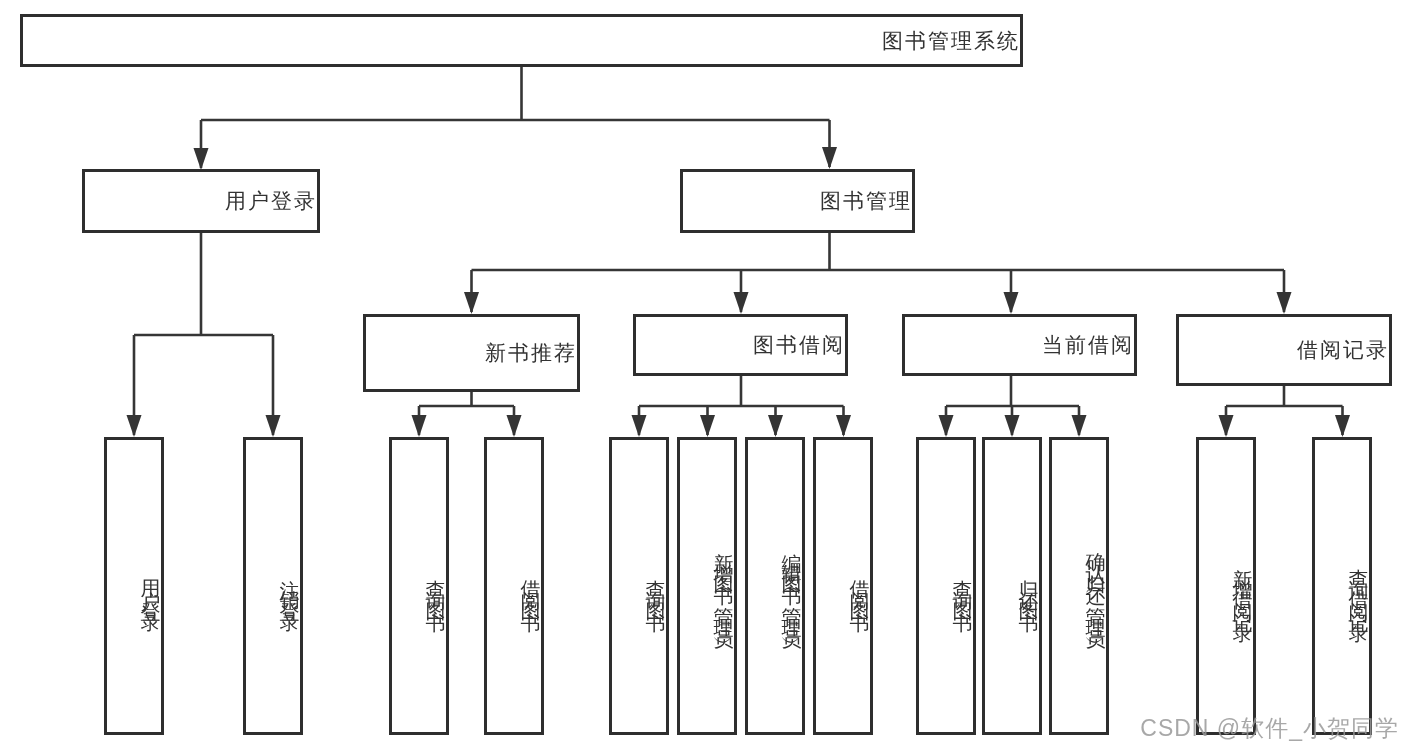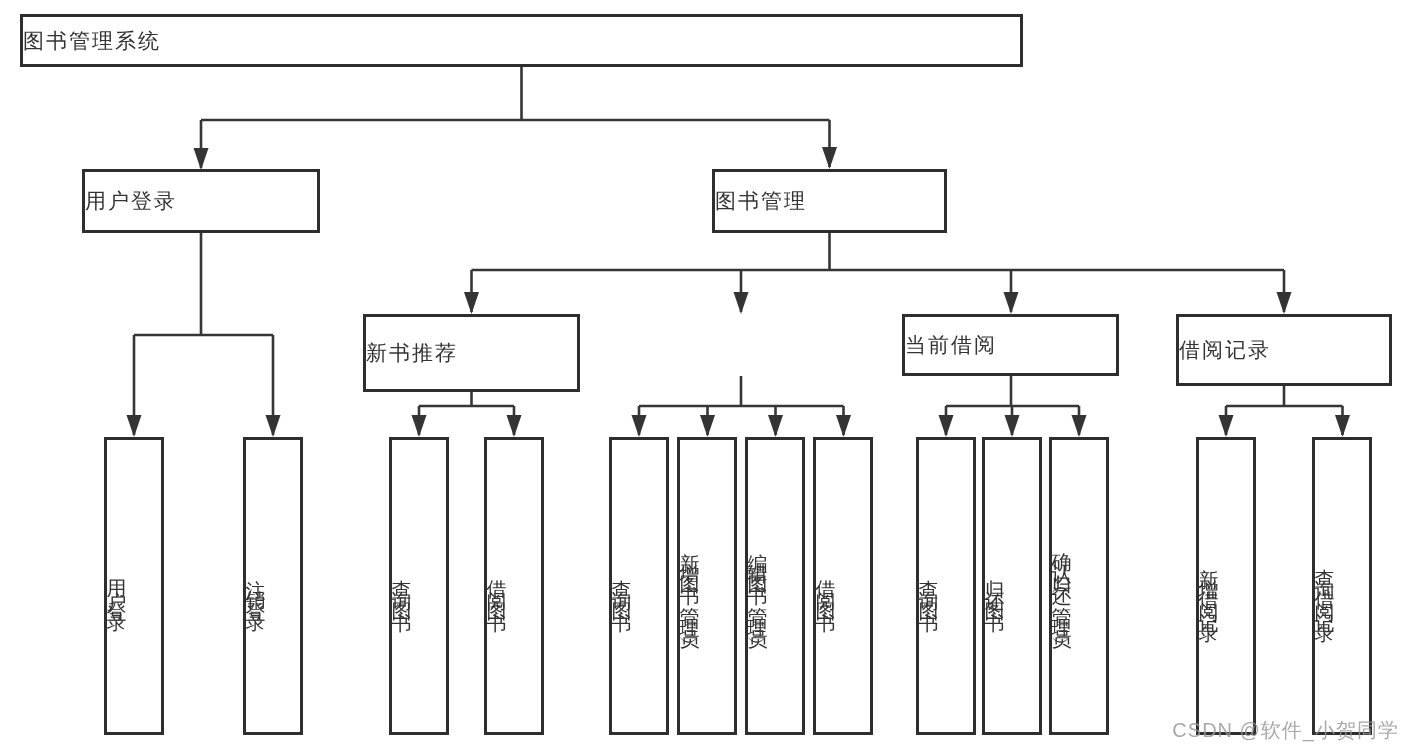--- a/index.html
+++ b/index.html
@@ -5,31 +5,31 @@
   html,body{margin:0;padding:0;background:#ffffff;}
   .canvas{
     position:relative;width:1405px;height:747px;background:#ffffff;
     font-family:"Liberation Sans","DejaVu Sans",sans-serif;overflow:hidden;
   }
   .connectors{position:absolute;left:0;top:0;z-index:1;}
   .line{fill:none;stroke:#363636;stroke-width:2.6px;}
   .arrow{fill:#343434;stroke:none;}
   .box{
     position:absolute;z-index:2;box-sizing:border-box;background:#ffffff;
-    border:3px solid #2e2e2e;display:flex;align-items:center;justify-content:flex-start;
+    border:3px solid #2e2e2e;display:flex;align-items:center;justify-content:flex-end;
     color:#333333;font-size:21px;letter-spacing:2px;text-align:center;
   }
   .v{top:437px;width:60px;height:298px;}
   .vlbl{
     writing-mode:vertical-rl;text-orientation:mixed;
     font-size:20px;letter-spacing:11px;line-height:1;color:#333333;
   }
   .watermark{
     position:absolute;z-index:3;right:6px;bottom:3px;
-    font-size:20px;color:rgba(153,153,153,0.85);letter-spacing:1px;white-space:nowrap;
+    font-size:23px;color:rgba(153,153,153,0.85);letter-spacing:1px;white-space:nowrap;
   }
 </style>
 </head>
 <body>
 
 <div class="canvas">
 
   <svg class="connectors" width="1405" height="747" viewBox="0 0 1405 747" xmlns="http://www.w3.org/2000/svg">
 
     <path class="line" d="M521.5 67 V120 M201 120 H829.5 M201 120 V168 M829.5 120 V167"></path>
@@ -67,28 +67,31 @@
     <polygon class="arrow" points="1335,415 1350,415 1342.5,437"></polygon>
   </svg>
 
   <div class="box" style="left:20px;top:14px;width:1003px;height:53px">
     <span>图书管理系统</span>
   </div>
 
   <div class="box" style="left:82px;top:169px;width:238px;height:64px">
     <span>用户登录</span>
   </div>
-  <div class="box" style="left:712px;top:169px;width:235px;height:64px">
+  <div class="box" style="left:680px;top:169px;width:235px;height:64px">
     <span>图书管理</span>
   </div>
 
   <div class="box" style="left:363px;top:314px;width:217px;height:78px">
     <span>新书推荐</span>
   </div>
-  <div class="box" style="left:902px;top:314px;width:217px;height:62px">
+  <div class="box" style="left:633px;top:314px;width:215px;height:62px">
+    <span>图书借阅</span>
+  </div>
+  <div class="box" style="left:902px;top:314px;width:235px;height:62px">
     <span>当前借阅</span>
   </div>
   <div class="box" style="left:1176px;top:314px;width:216px;height:72px">
     <span>借阅记录</span>
   </div>
 
   <div class="box v" style="left:104px">
     <span class="vlbl">用户登录</span>
   </div>
   <div class="box v" style="left:243px">

